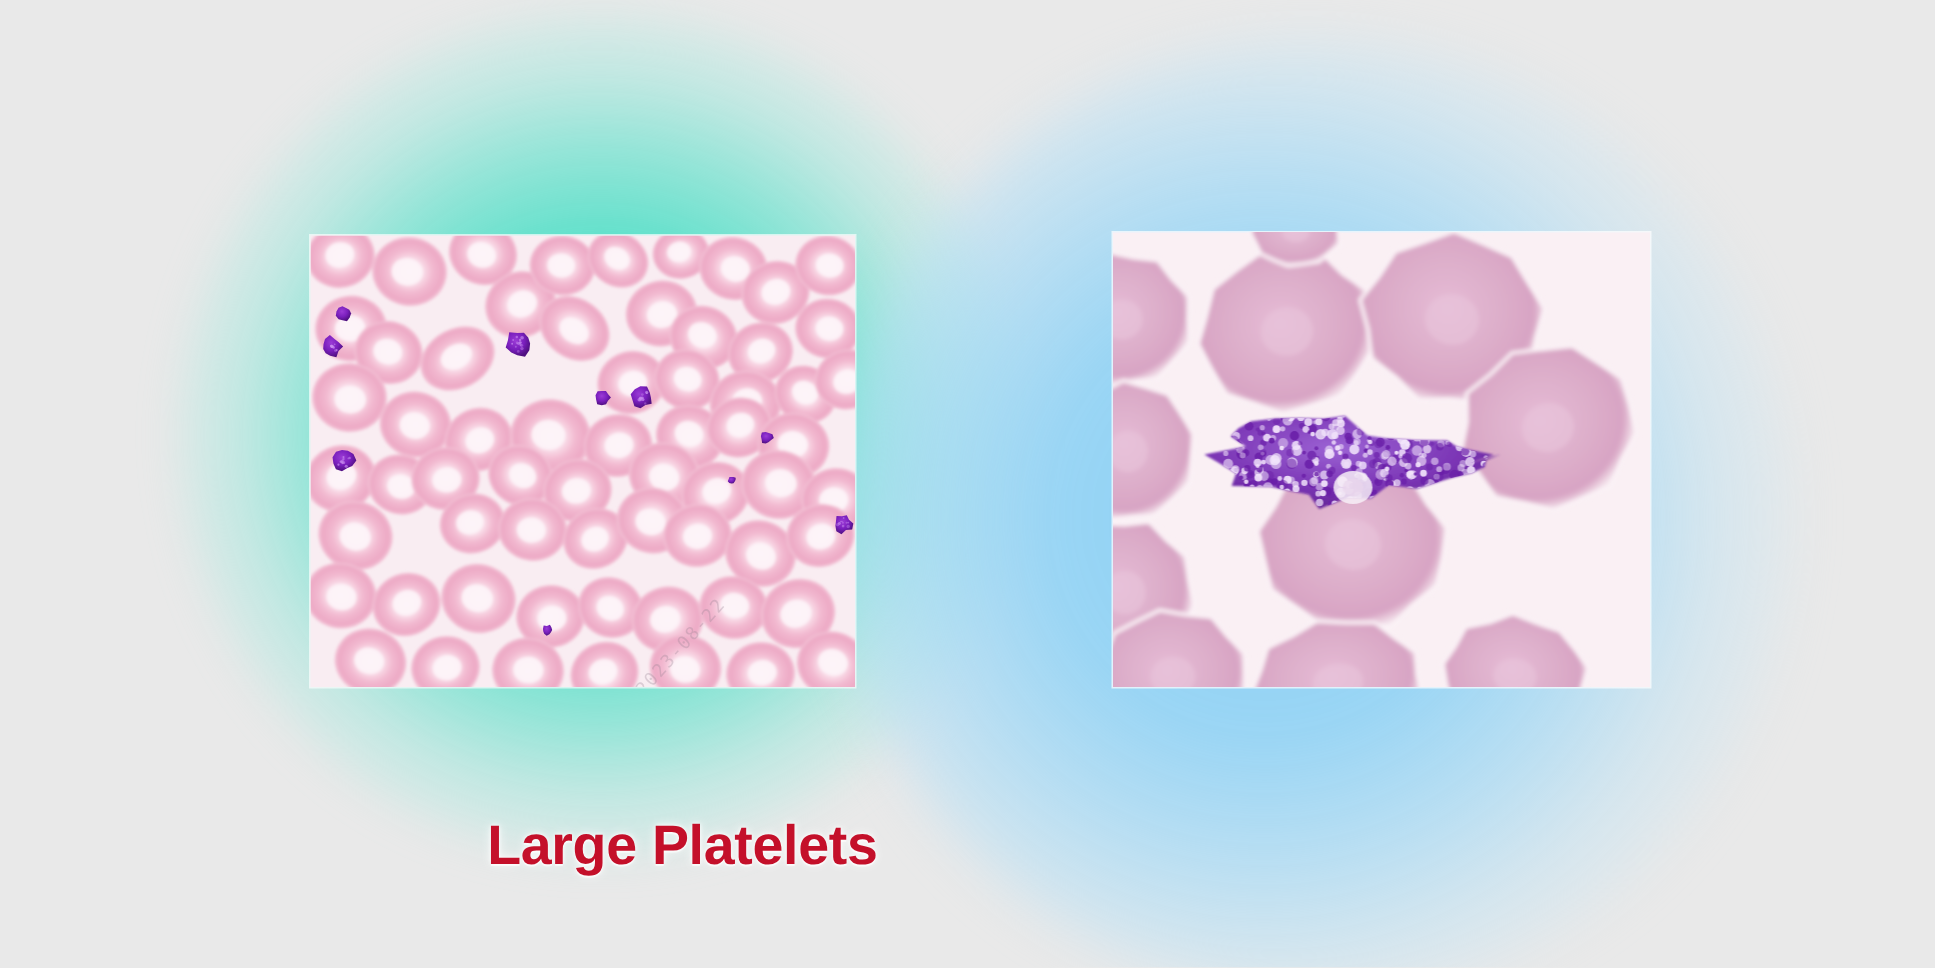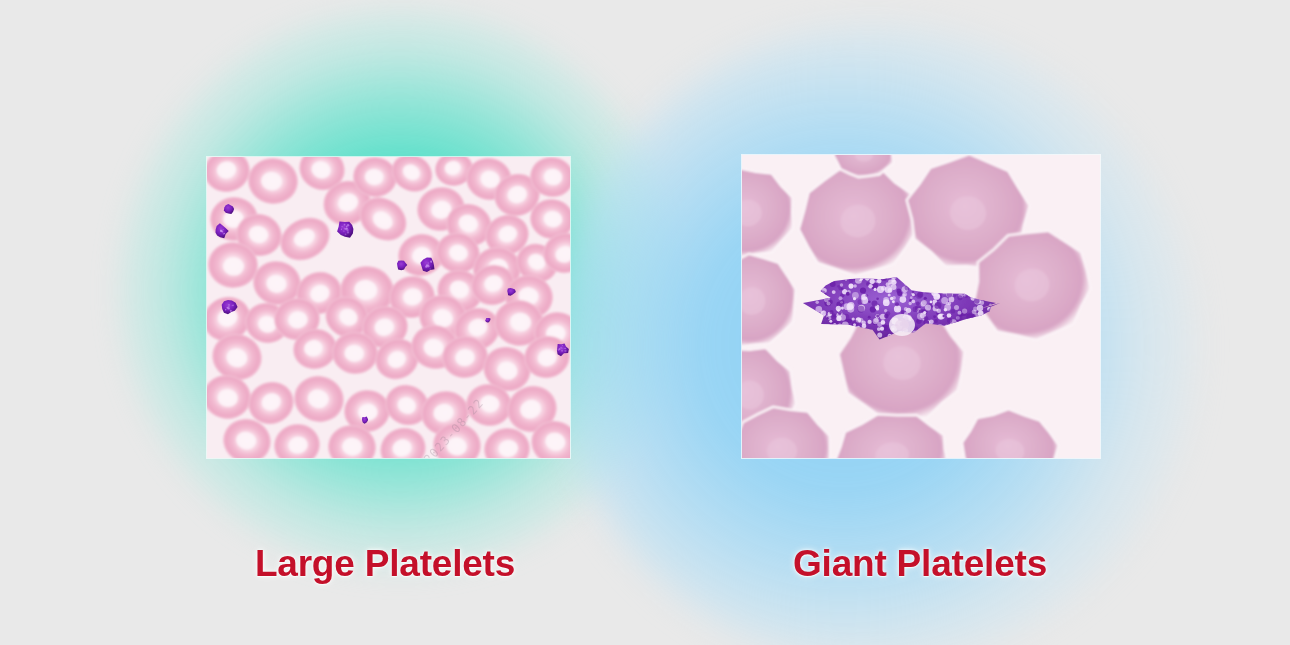--- a/index.html
+++ b/index.html
@@ -94,21 +94,21 @@
     font-family: "DejaVu Sans Mono", monospace;
   }
 
   
   .caption {
     position: absolute;
     top: 543px;
     font-size: 37px;
     font-weight: bold;
     color: #c4102a;
-    text-align: center;
+    text-align: right;
     letter-spacing: -0.2px;
     text-shadow:
        0 0 3px rgba(255,255,255,0.95),
        0 0 7px rgba(255,255,255,0.8),
        0 1px 0 rgba(255,255,255,0.6);
     white-space: nowrap;
   }
   #caption-large { left: 185px; width: 400px; }
   #caption-giant { left: 720px; width: 400px; }
 </style>
@@ -921,15 +921,14 @@
             <circle cx="204.3" cy="178.2" r="3.42" fill="#f2e4fb" opacity="0.65"></circle>
             <circle cx="113.1" cy="130.9" r="1.76" fill="#f2e4fb" opacity="0.66"></circle>
           </g>
           <ellipse cx="160" cy="170" rx="13" ry="11" fill="#f7eef7" opacity="0.85"></ellipse>
           <ellipse cx="160" cy="170" rx="7" ry="6" fill="#e9d6ec" opacity="0.7"></ellipse>
         </g>
     </svg>
   </div>
 
   <div class="caption" id="caption-large">Large Platelets</div>
-  <div class="caption" id="caption-giant">Giant Platelets</div>
 
 </div>
 
 </body></html>

